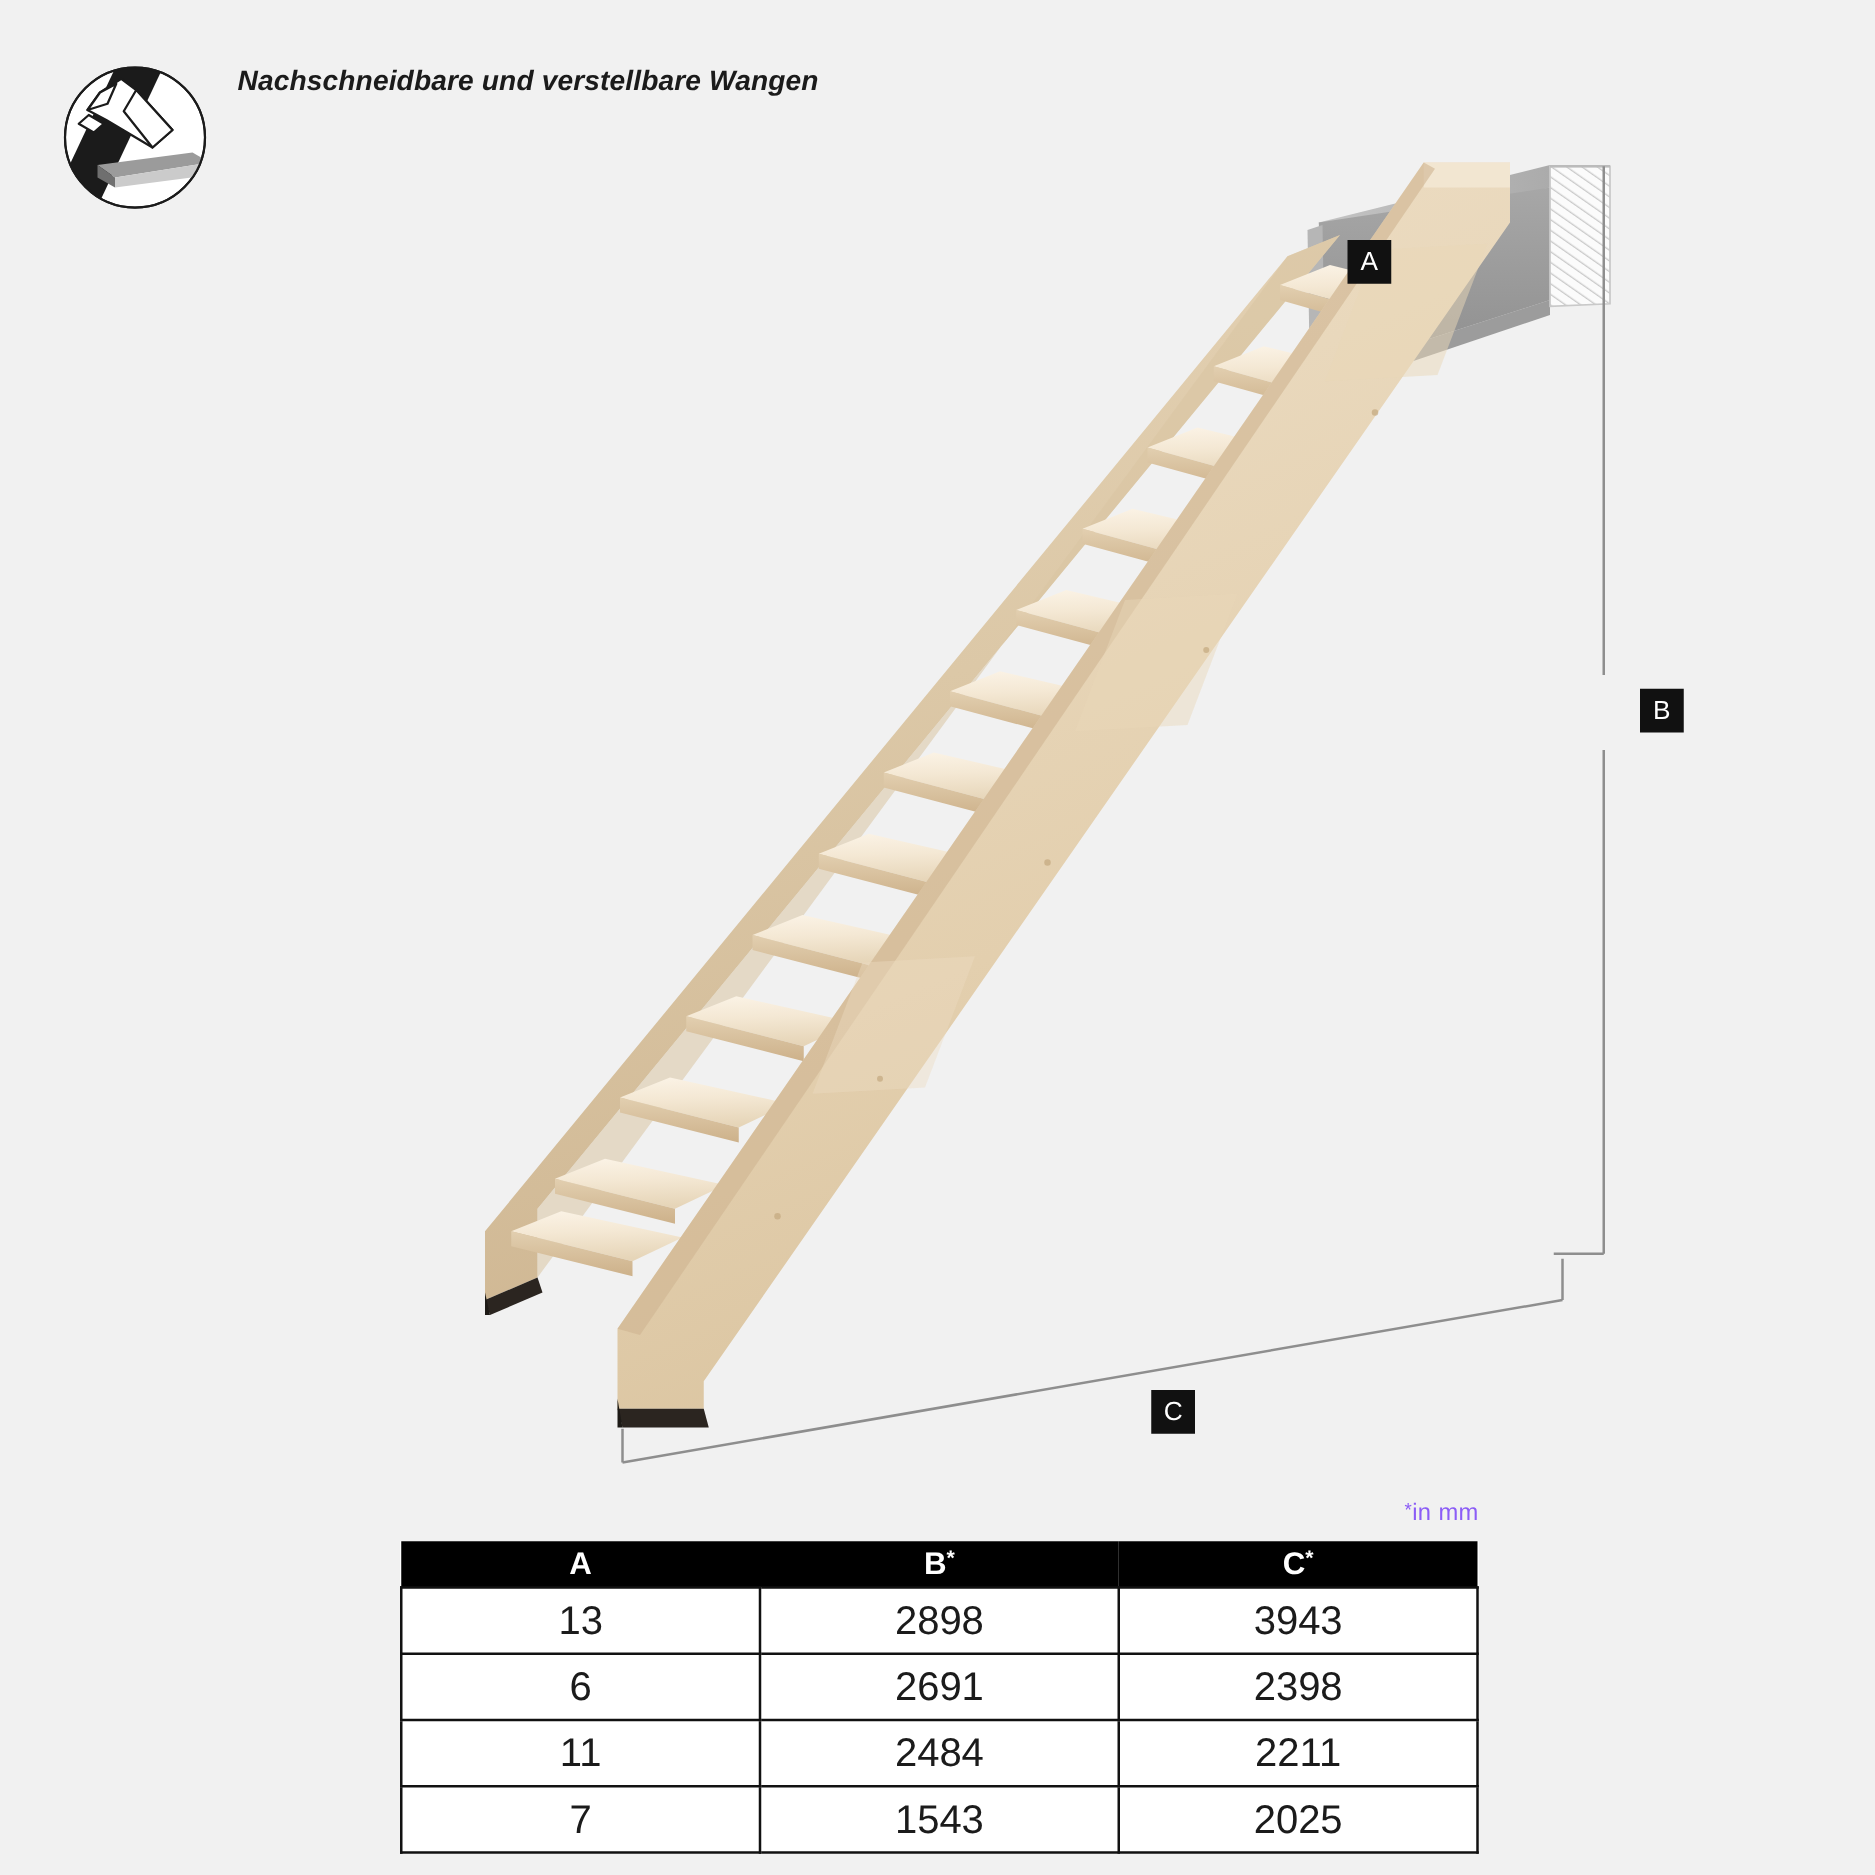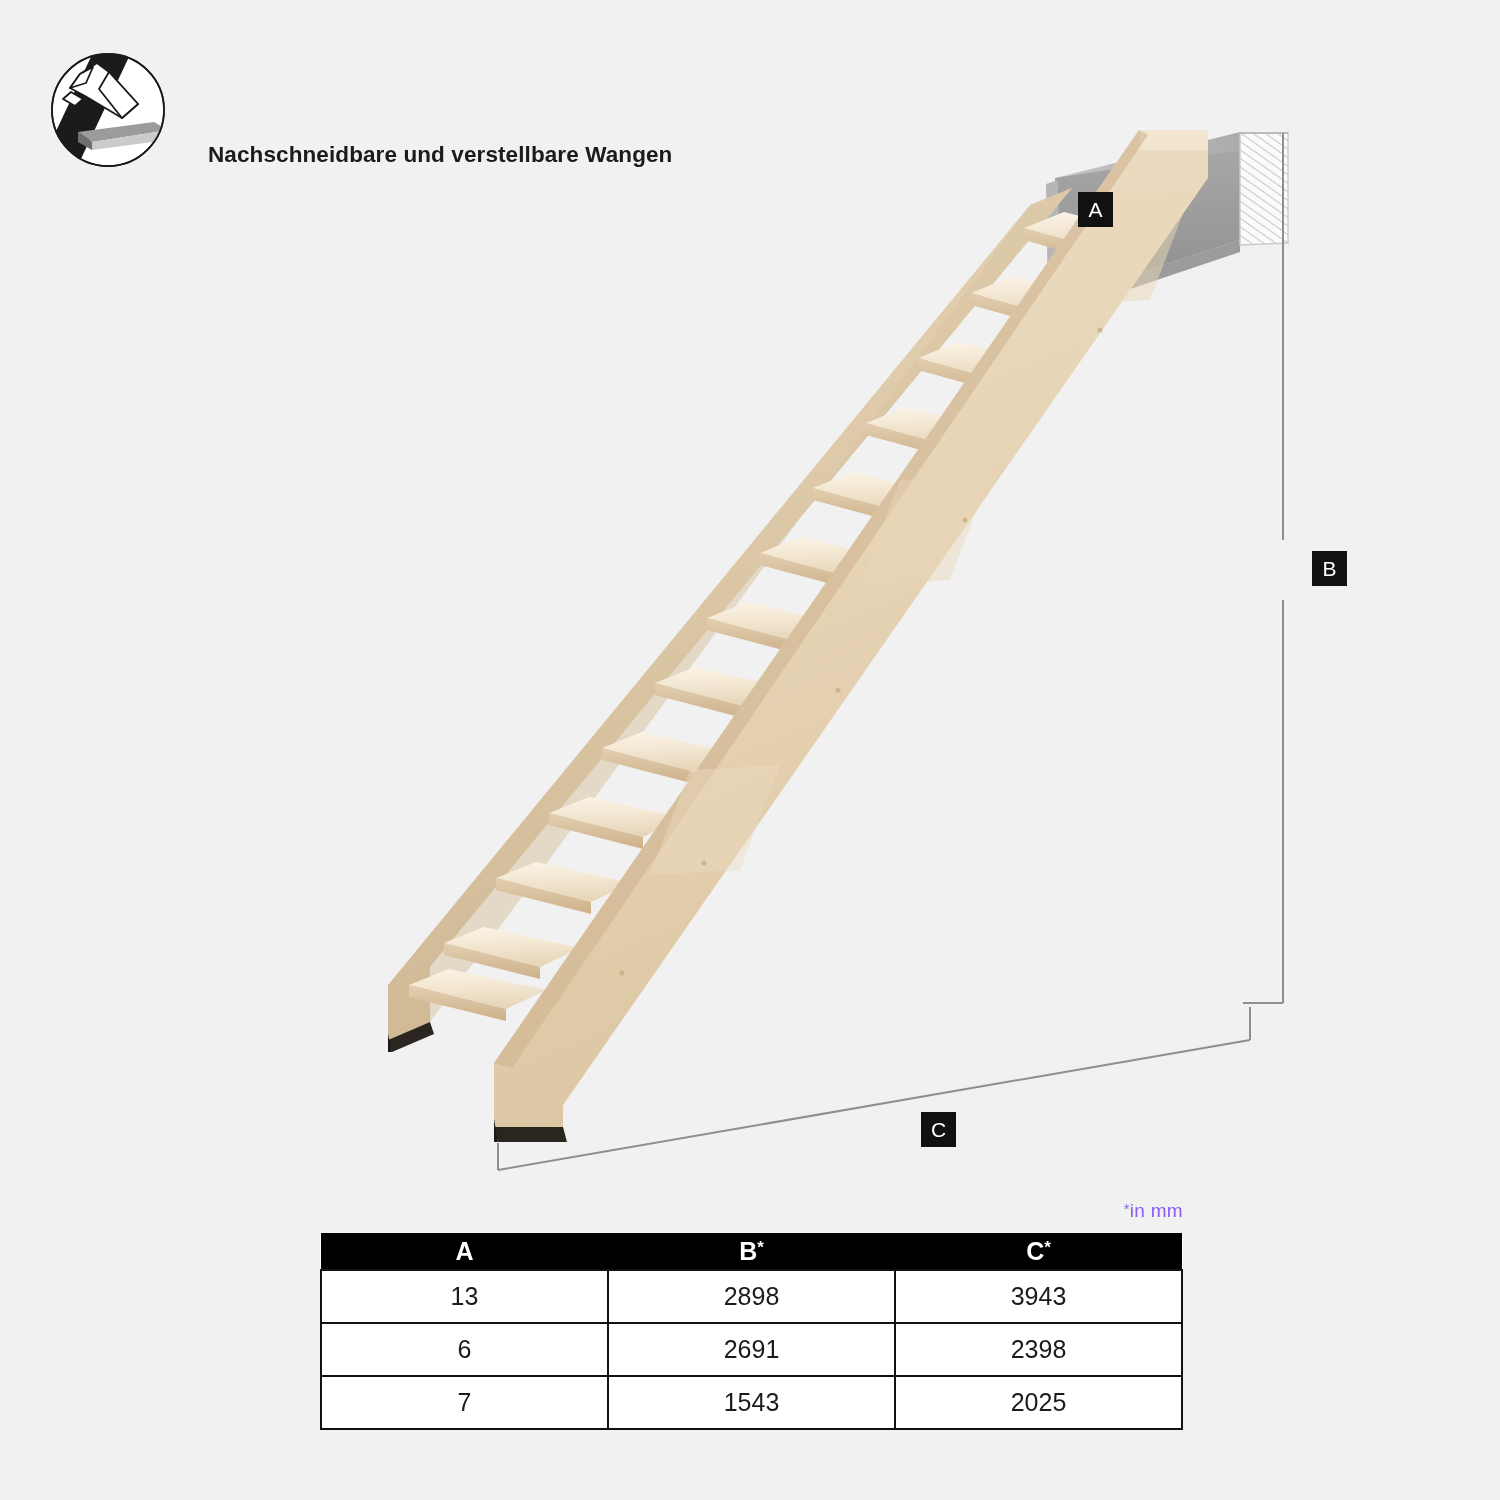--- a/index.html
+++ b/index.html
@@ -14,22 +14,23 @@
     font-family: "Liberation Sans", sans-serif;
     overflow: hidden;
   }
 
   
   #feature-header {
     position: absolute;
     left: 50px;
     top: 52px;
     display: flex;
-    align-items: flex-end;
-    gap: 42px;
+    align-items: flex-start;
+    gap: 24px;
+    font-style: italic;
   }
   #feature-icon {
     width: 116px;
     height: 116px;
     flex: 0 0 auto;
   }
   #feature-title {
     font-size: 22.5px;
     font-weight: bold;
     color: #1b1b1b;
@@ -95,21 +96,21 @@
     text-align: center;
     vertical-align: middle;
   }
   #spec-table th .star {
     font-size: 17px;
     vertical-align: 7px;
     font-weight: bold;
   }
   #spec-table td {
     border: 2.4px solid #111111;
-    font-size: 25px;
+    font-size: 32px;
     color: #1b1b1b;
     text-align: center;
     height: 51px;
     padding: 0;
     font-weight: normal;
     background: #ffffff;
   }
 </style>
 </head>
 <body>
@@ -316,18 +317,23 @@
       <td>13</td>
       <td>2898</td>
       <td>3943</td>
     </tr>
     <tr>
       <td>6</td>
       <td>2691</td>
       <td>2398</td>
     </tr>
     <tr>
+      <td>11</td>
+      <td>2484</td>
+      <td>2211</td>
+    </tr>
+    <tr>
       <td>7</td>
       <td>1543</td>
       <td>2025</td>
     </tr>
   </tbody>
 </table>
 
 </body></html>

